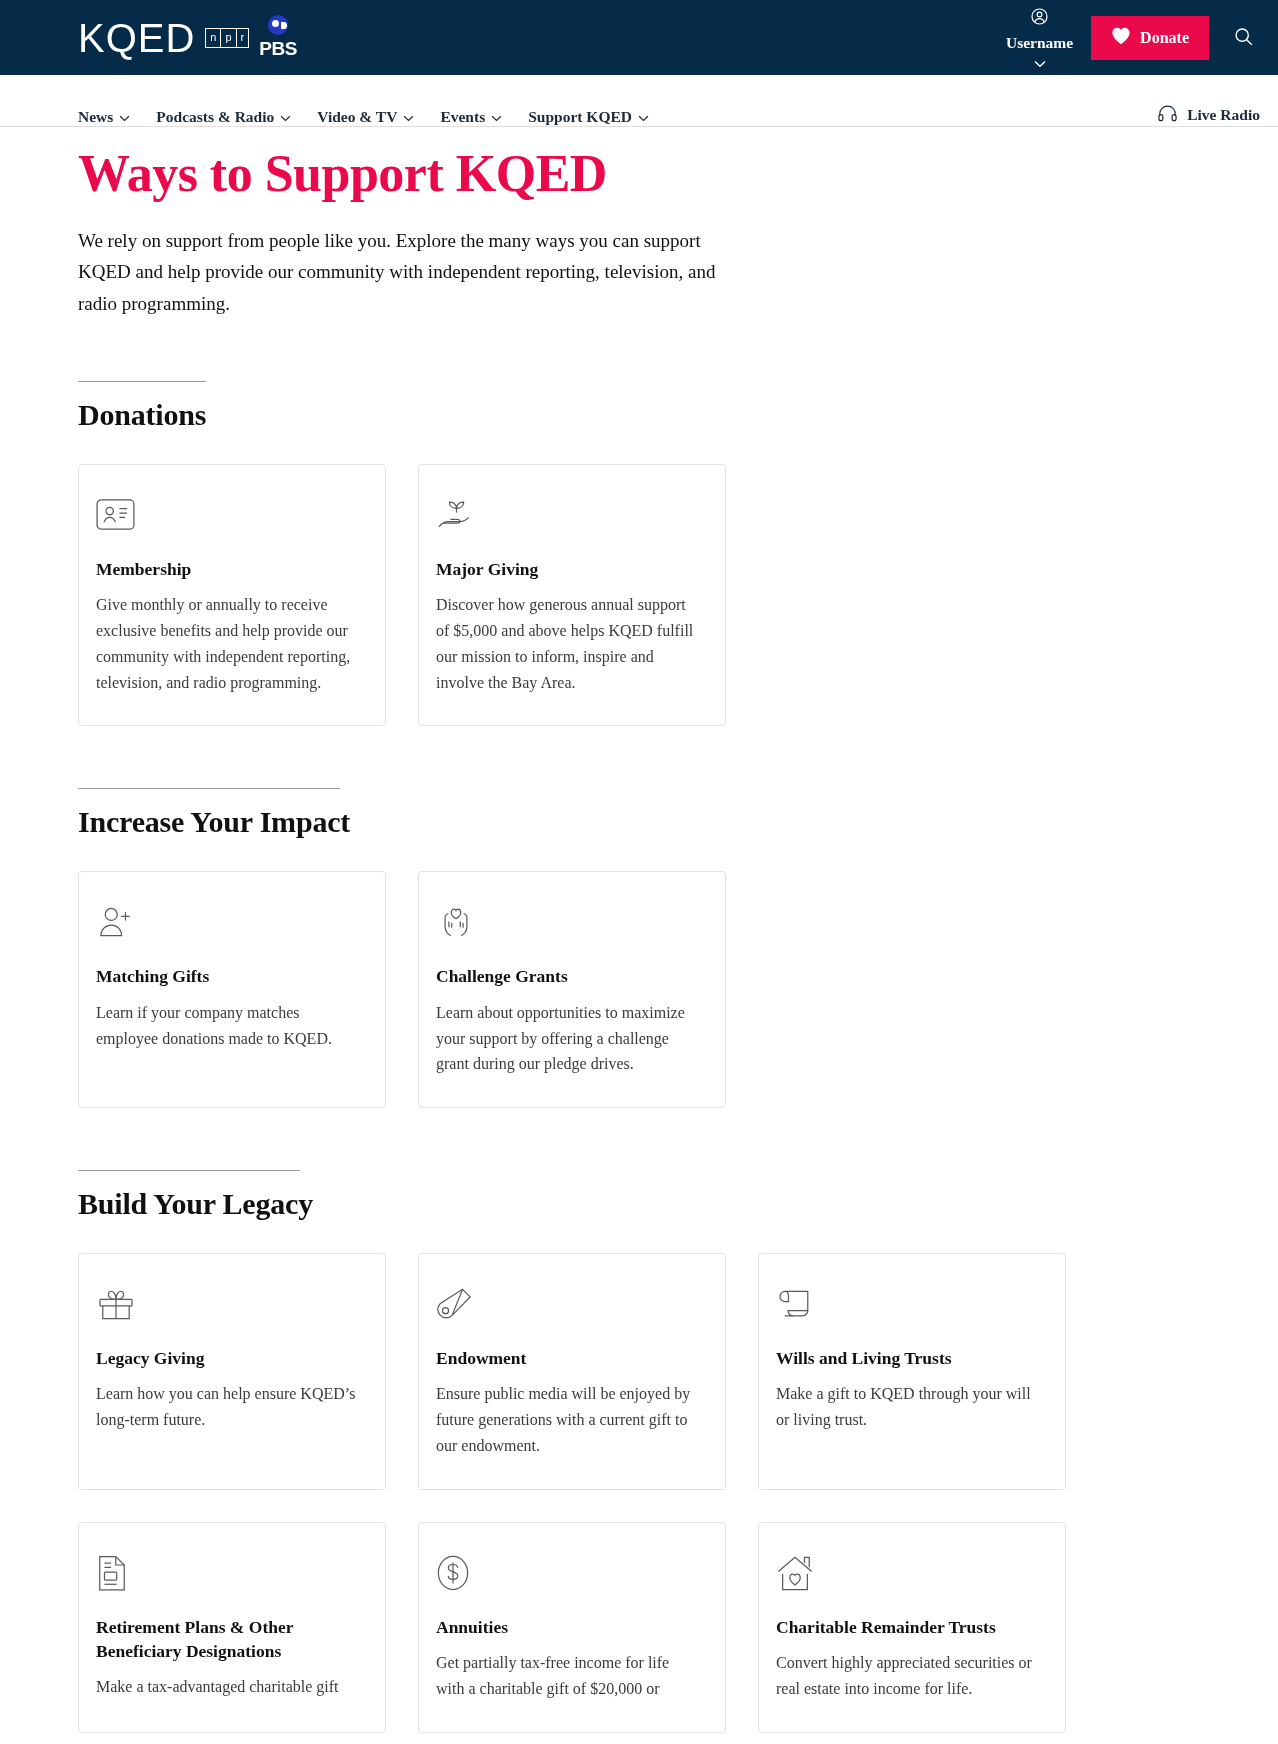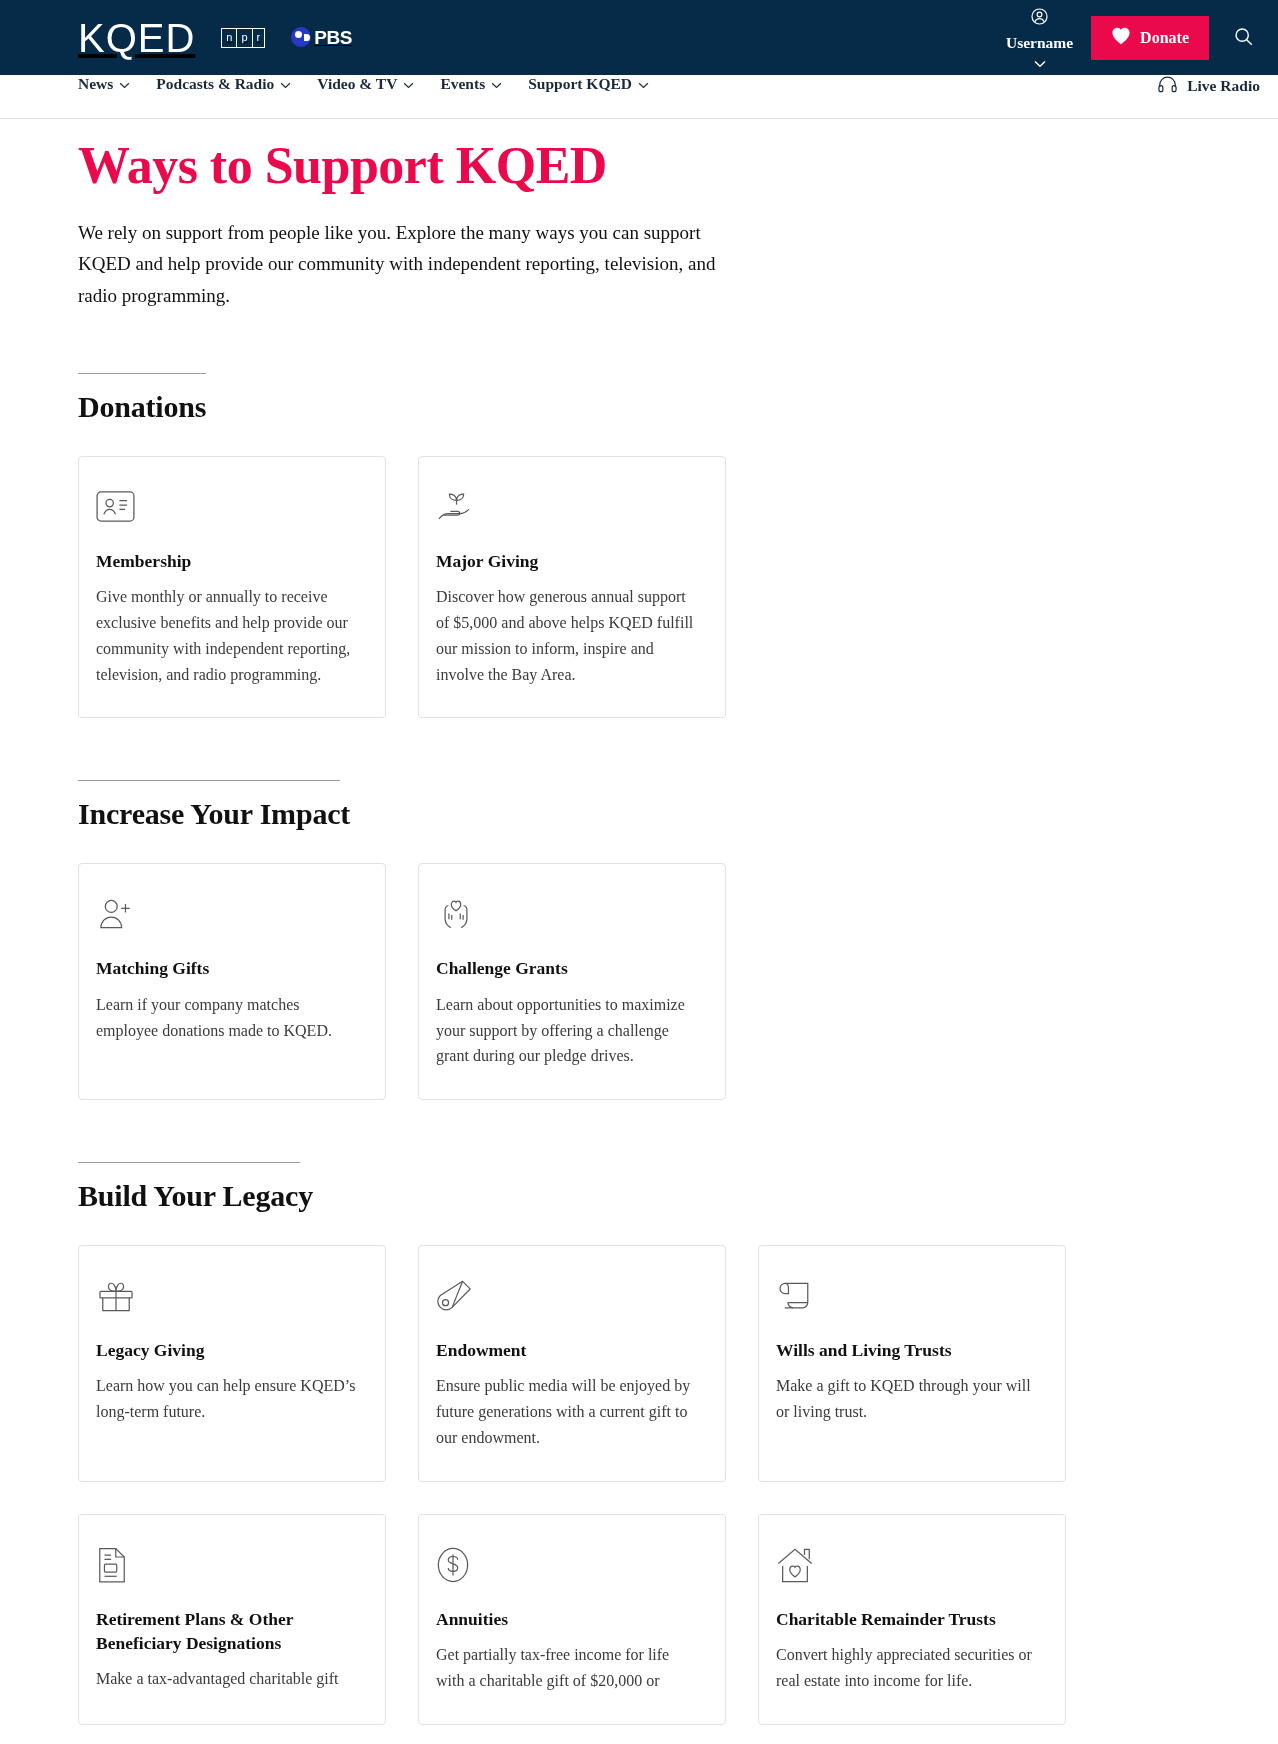--- a/index.html
+++ b/index.html
@@ -16,22 +16,21 @@
   .topbar {
     background: #052B49;
     height: 75px;
     display: flex;
     align-items: center;
     padding: 0 18px 0 78px;
   }
   .brand-group {
     display: flex;
     align-items: center;
-    gap: 26px;
-    text-decoration: underline;
+    gap: 10px;
   }
   .kqed-logo {
     font-family: "Liberation Sans", "DejaVu Sans", sans-serif;
     font-size: 40px;
     line-height: 1;
     font-weight: 400;
     letter-spacing: 1px;
     color: #ffffff;
   }
   .npr-logo {
@@ -45,21 +44,23 @@
     font-size: 11px;
     font-weight: 400;
     color: #ffffff;
     line-height: 1;
     padding: 3px 4px 4px 4px;
     border-right: 1.5px solid #ffffff;
   }
   .npr-logo span:last-child { border-right: none; }
   .pbs-logo {
     display: flex;
+    align-items: center;
     gap: 3px;
+    flex-direction: column;
   }
   .pbs-head {
     width: 20px; height: 20px;
     border-radius: 50%;
     background: #2638C4;
     position: relative;
     flex: none;
   }
   .pbs-head::after {
     content: "";
@@ -120,25 +121,25 @@
     cursor: pointer;
   }
   .search-btn {
     background: none; border: none; cursor: pointer;
     padding: 6px;
     display: flex; align-items: center;
   }
 
   
   .navbar {
-    height: 44px;
+    height: 52px;
     background: #ffffff;
     border-bottom: 1px solid #DEDEDE;
     display: flex;
-    align-items: flex-start;
+    align-items: flex-end;
     padding: 0 18px 0 78px;
     margin: 0 0 0 0;
   }
   .nav-items {
     display: flex;
     align-items: center;
     gap: 26px;
     list-style: none;
   }
   .nav-item {

